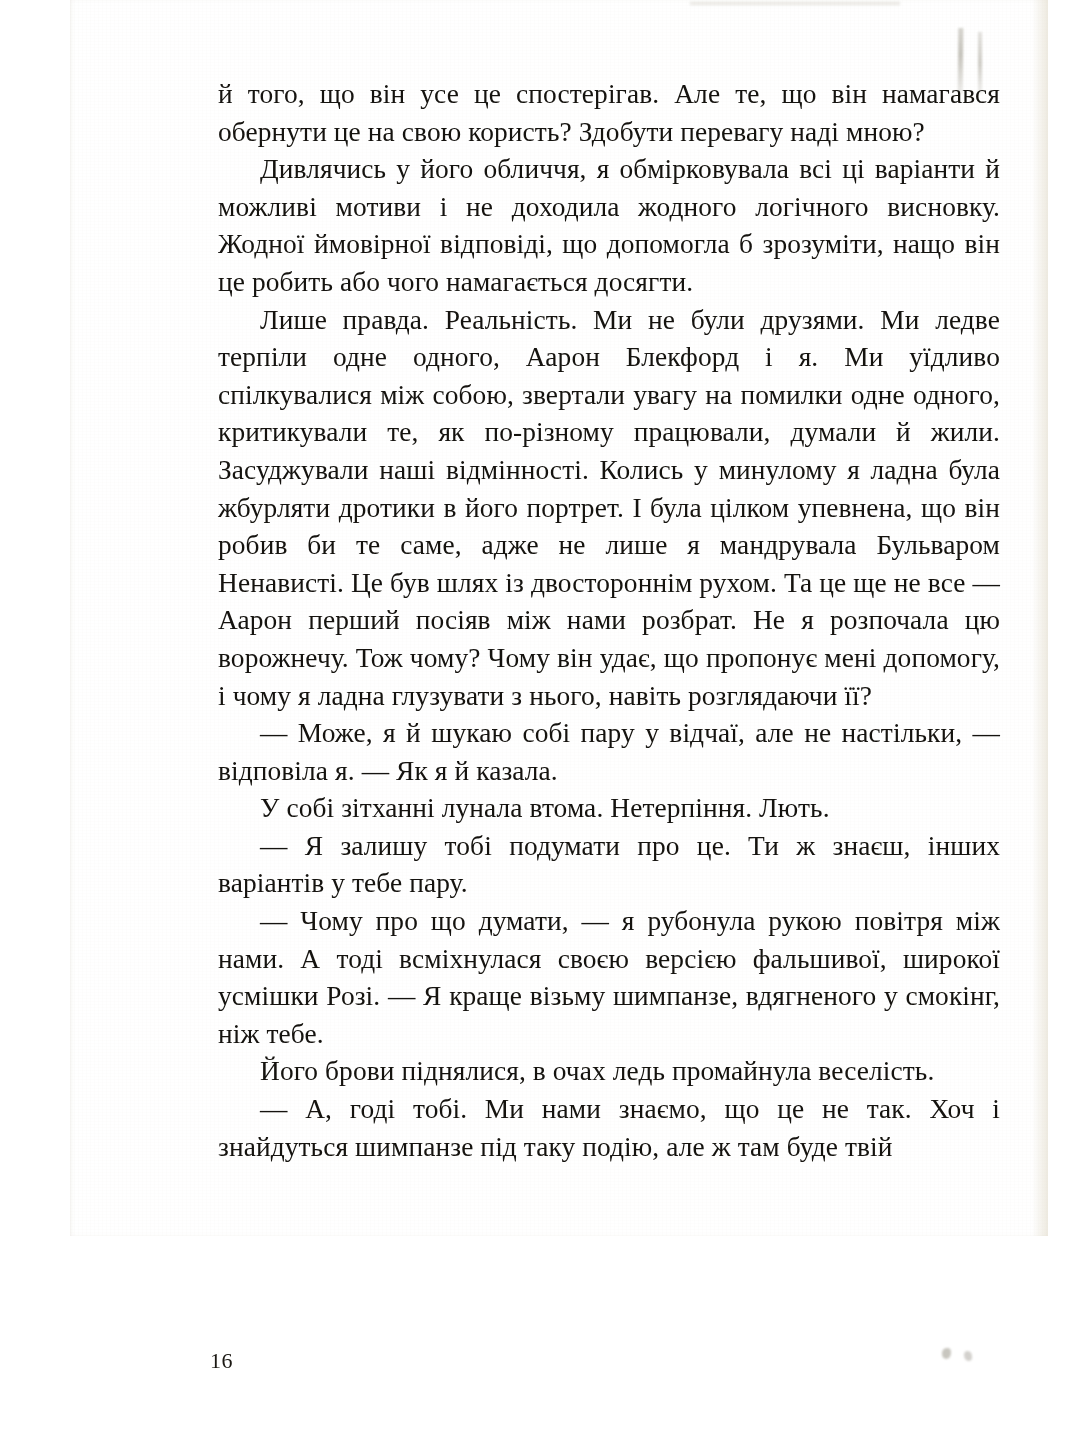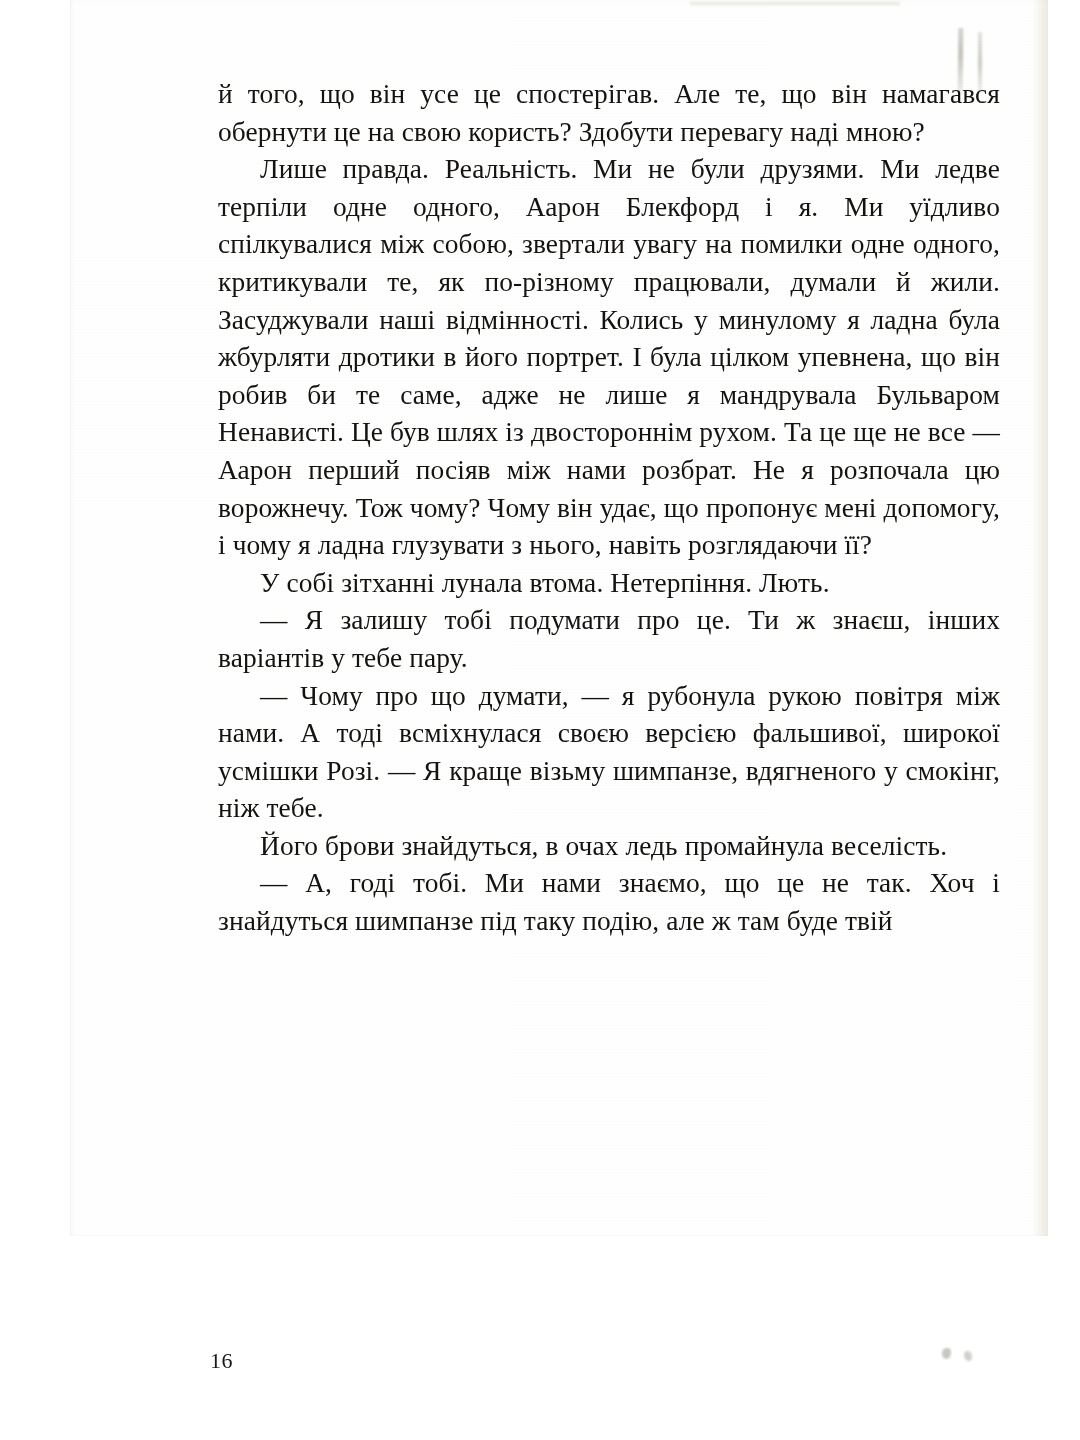--- a/index.html
+++ b/index.html
@@ -136,25 +136,27 @@
 
   <div id="paper-grain"></div>
   <div id="page-right-edge"></div>
 
   <div class="blemish" id="ghost-line"></div>
   <div class="blemish" id="bleed-mark-a"></div>
   <div class="blemish" id="bleed-mark-b"></div>
 
   <div id="text-block">
     <p class="no-indent">й того, що він усе це спостерігав. Але те, що він намагався обернути це на свою користь? Здобути перевагу наді мною?</p>
+    <p>Дивлячись у його обличчя, я обмірковувала всі ці варіанти й можливі мотиви і не доходила жодного логічного висновку. Жодної ймовірної відповіді, що допомогла б зрозуміти, нащо він це робить або чого намагається досягти.</p>
     <p>Лише правда. Реальність. Ми не були друзями. Ми ледве терпіли одне одного, Аарон Блекфорд і я. Ми уїдливо спілкувалися між собою, звертали увагу на помилки одне одного, критикували те, як по-різному працювали, думали й жили. Засуджували наші відмінності. Колись у минулому я ладна була жбурляти дротики в його портрет. І була цілком упевнена, що він робив би те саме, адже не лише я мандрувала Бульваром Ненависті. Це був шлях із двостороннім рухом. Та це ще не все — Аарон перший посіяв між нами розбрат. Не я розпочала цю ворожнечу. Тож чому? Чому він удає, що пропонує мені допомогу, і чому я ладна глузувати з нього, навіть розглядаючи її?</p>
+    <p>— Може, я й шукаю собі пару у відчаї, але не настільки, — відповіла я. — Як я й казала.</p>
     <p>У собі зітханні лунала втома. Нетерпіння. Лють.</p>
     <p>— Я залишу тобі подумати про це. Ти ж знаєш, інших варіантів у тебе пару.</p>
     <p>— Чому про що думати, — я рубонула рукою повітря між нами. А тоді всміхнулася своєю версією фальшивої, широкої усмішки Розі. — Я краще візьму шимпанзе, вдягненого у смокінг, ніж тебе.</p>
-    <p>Його брови знайдуться, в очах ледь промайнула веселість.</p>
+    <p>Його брови піднялися, в очах ледь промайнула веселість.</p>
     <p>— А, годі тобі. Ми нами знаємо, що це не так. Хоч і знайдуться шимпанзе під таку подію, але ж там буде твій</p>
   </div>
 
   <div id="folio">16</div>
 
   <div class="blemish" id="smudge-bottom-a"></div>
   <div class="blemish" id="smudge-bottom-b"></div>
 
 </div>
 

